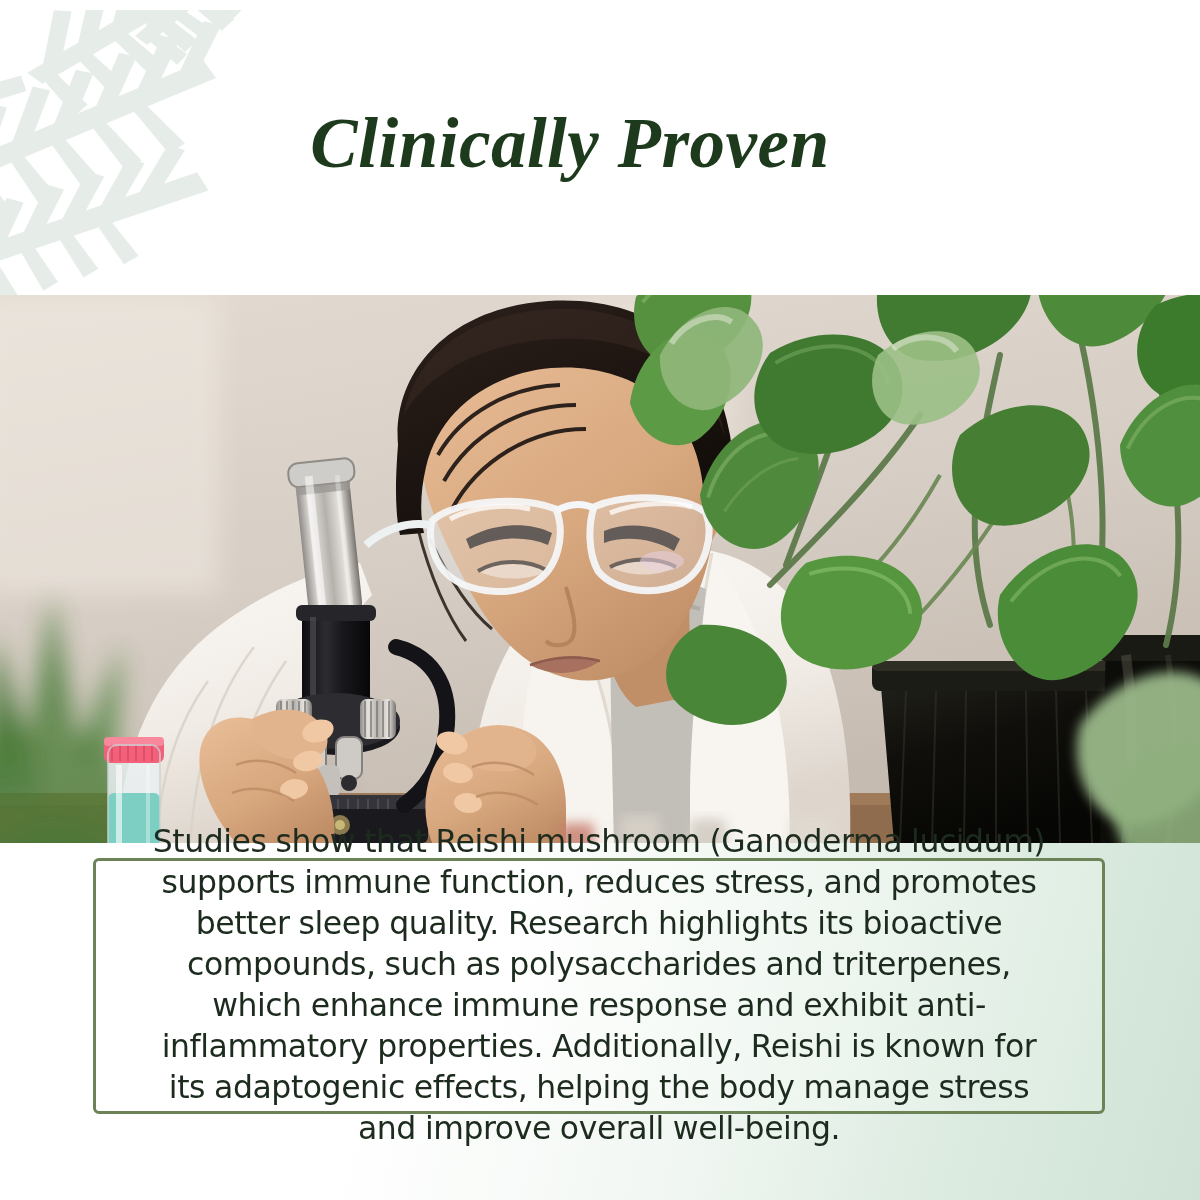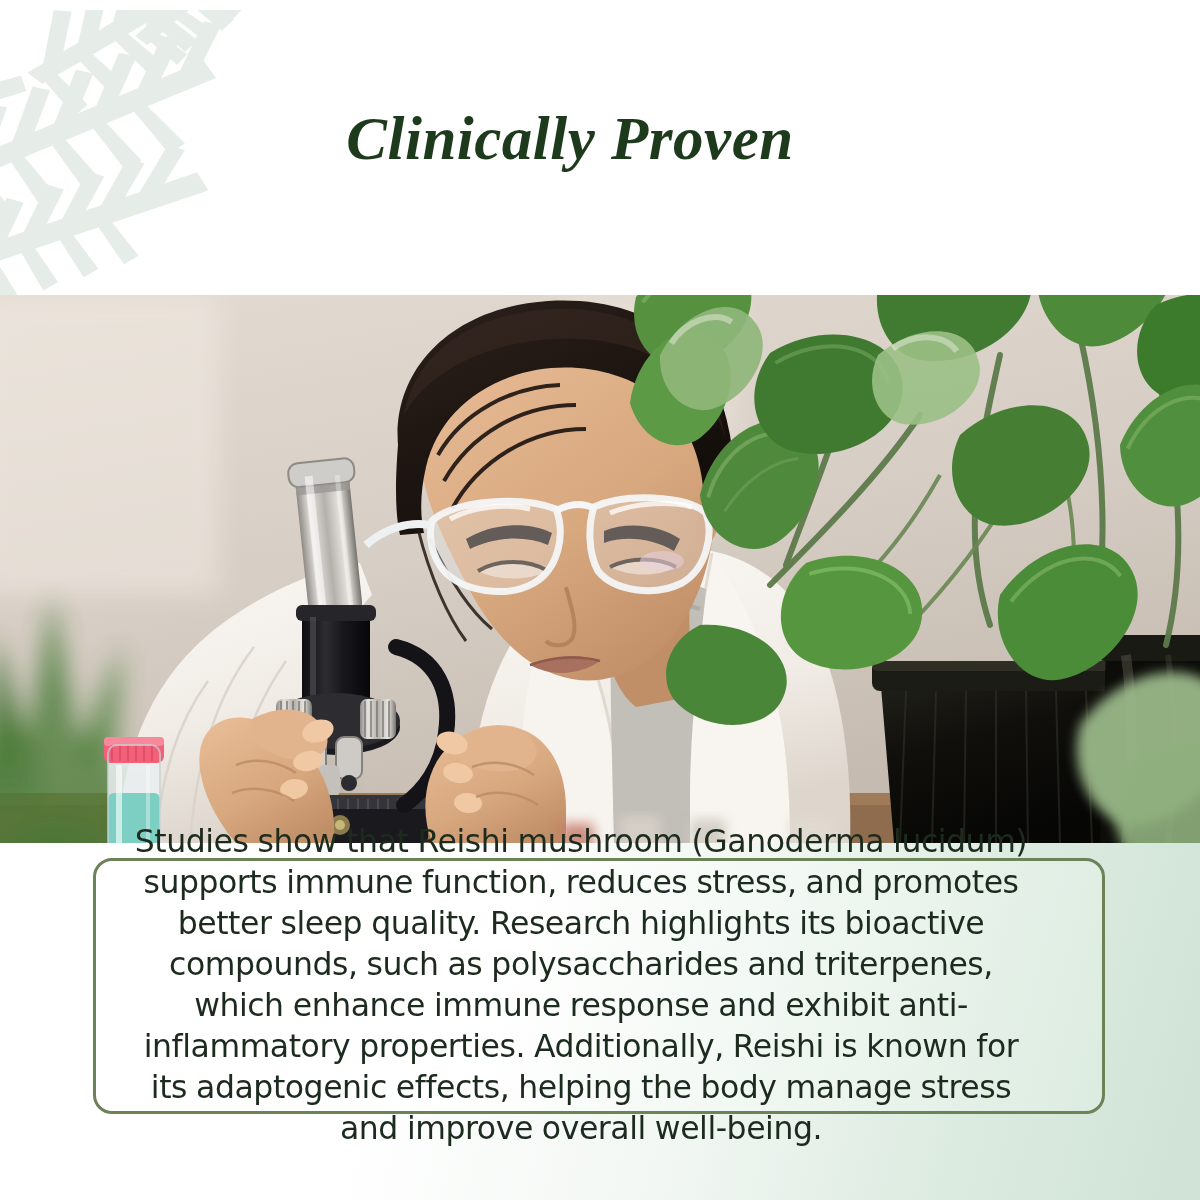--- a/index.html
+++ b/index.html
@@ -43,21 +43,21 @@
 
   .page-title {
     position: absolute;
     left: 0;
     top: 108px;
     width: 1200px;
     text-align: center;
     font-family: "Liberation Serif", "DejaVu Serif", serif;
     font-style: italic;
     font-weight: 700;
-    font-size: 61px;
+    font-size: 71px;
     line-height: 1.0;
     letter-spacing: 0.5px;
     color: #1d3a1c;
     padding-right: 60px;
     box-sizing: border-box;
   }
 
   
   .photo-band {
     position: absolute;
@@ -86,29 +86,29 @@
   }
 
   .text-card {
     position: absolute;
     left: 93px;
     top: 15px;
     width: 1012px;
     height: 256px;
     box-sizing: border-box;
     border: 3px solid #6c8257;
-    border-radius: 19px;
+    border-radius: 6px;
     background: linear-gradient(105deg,
         rgba(255,255,255,0.98) 0%,
         rgba(255,255,255,0.96) 40%,
         rgba(240,247,241,0.85) 70%,
         rgba(222,237,226,0.8) 100%);
     display: flex;
     align-items: center;
-    justify-content: flex-start;
+    justify-content: center;
     padding: 12px 30px 14px 30px;
   }
 
   .card-text {
     font-family: "DejaVu Sans", "Liberation Sans", sans-serif;
     font-size: 31.5px;
     line-height: 1.305;
     font-weight: 400;
     color: #1d2b1e;
     text-align: center;

